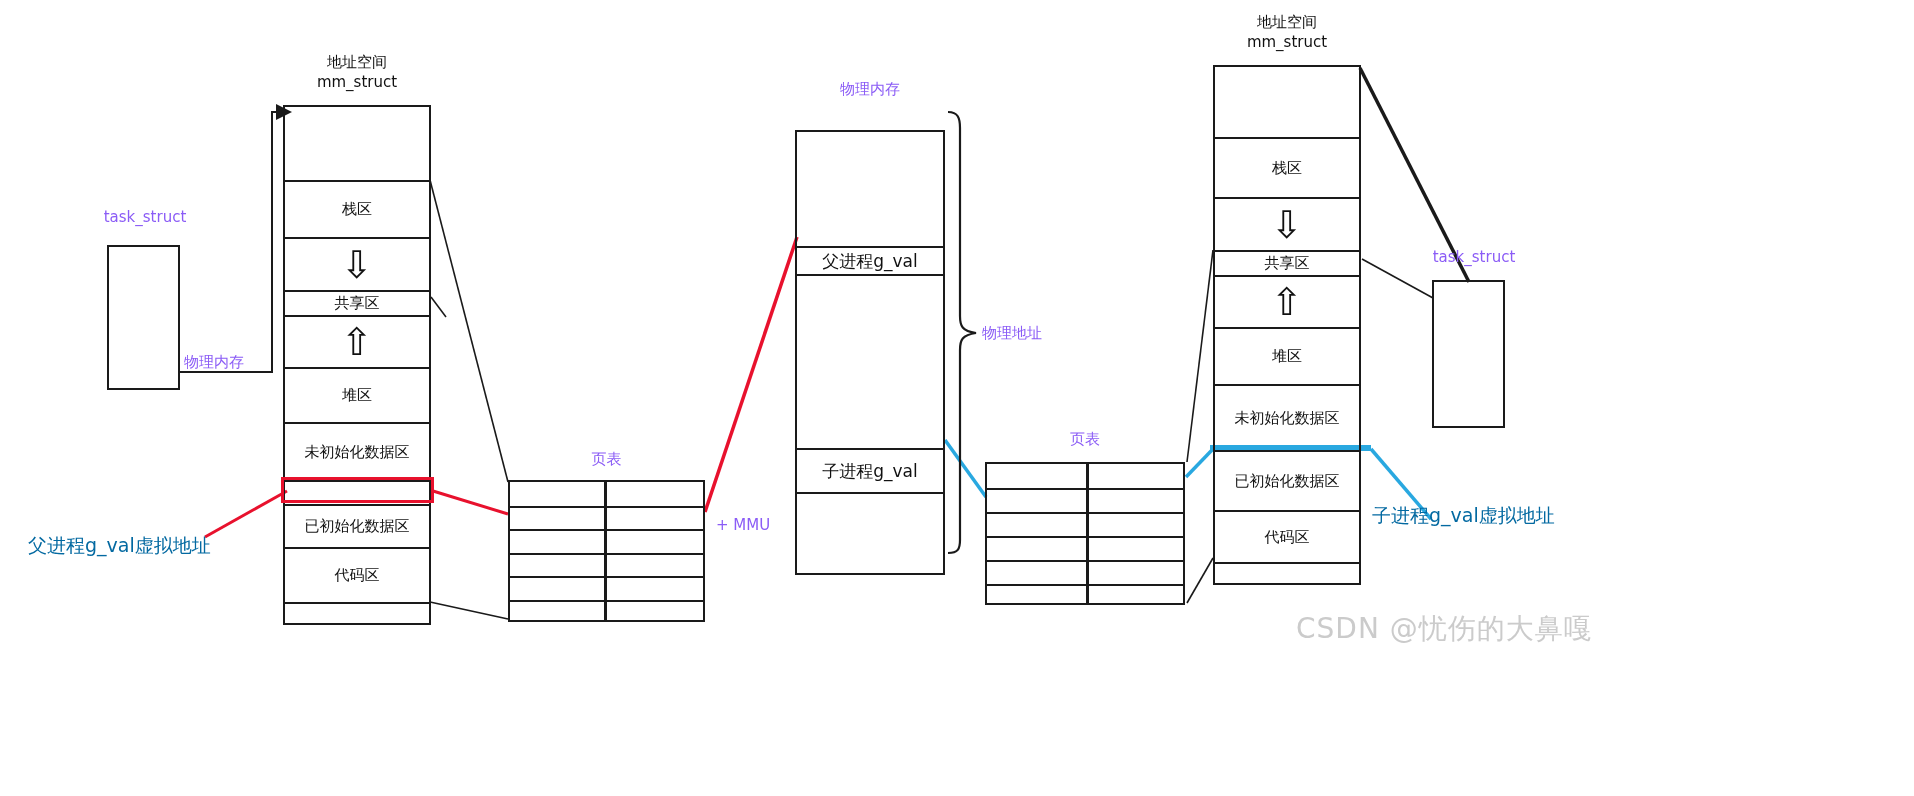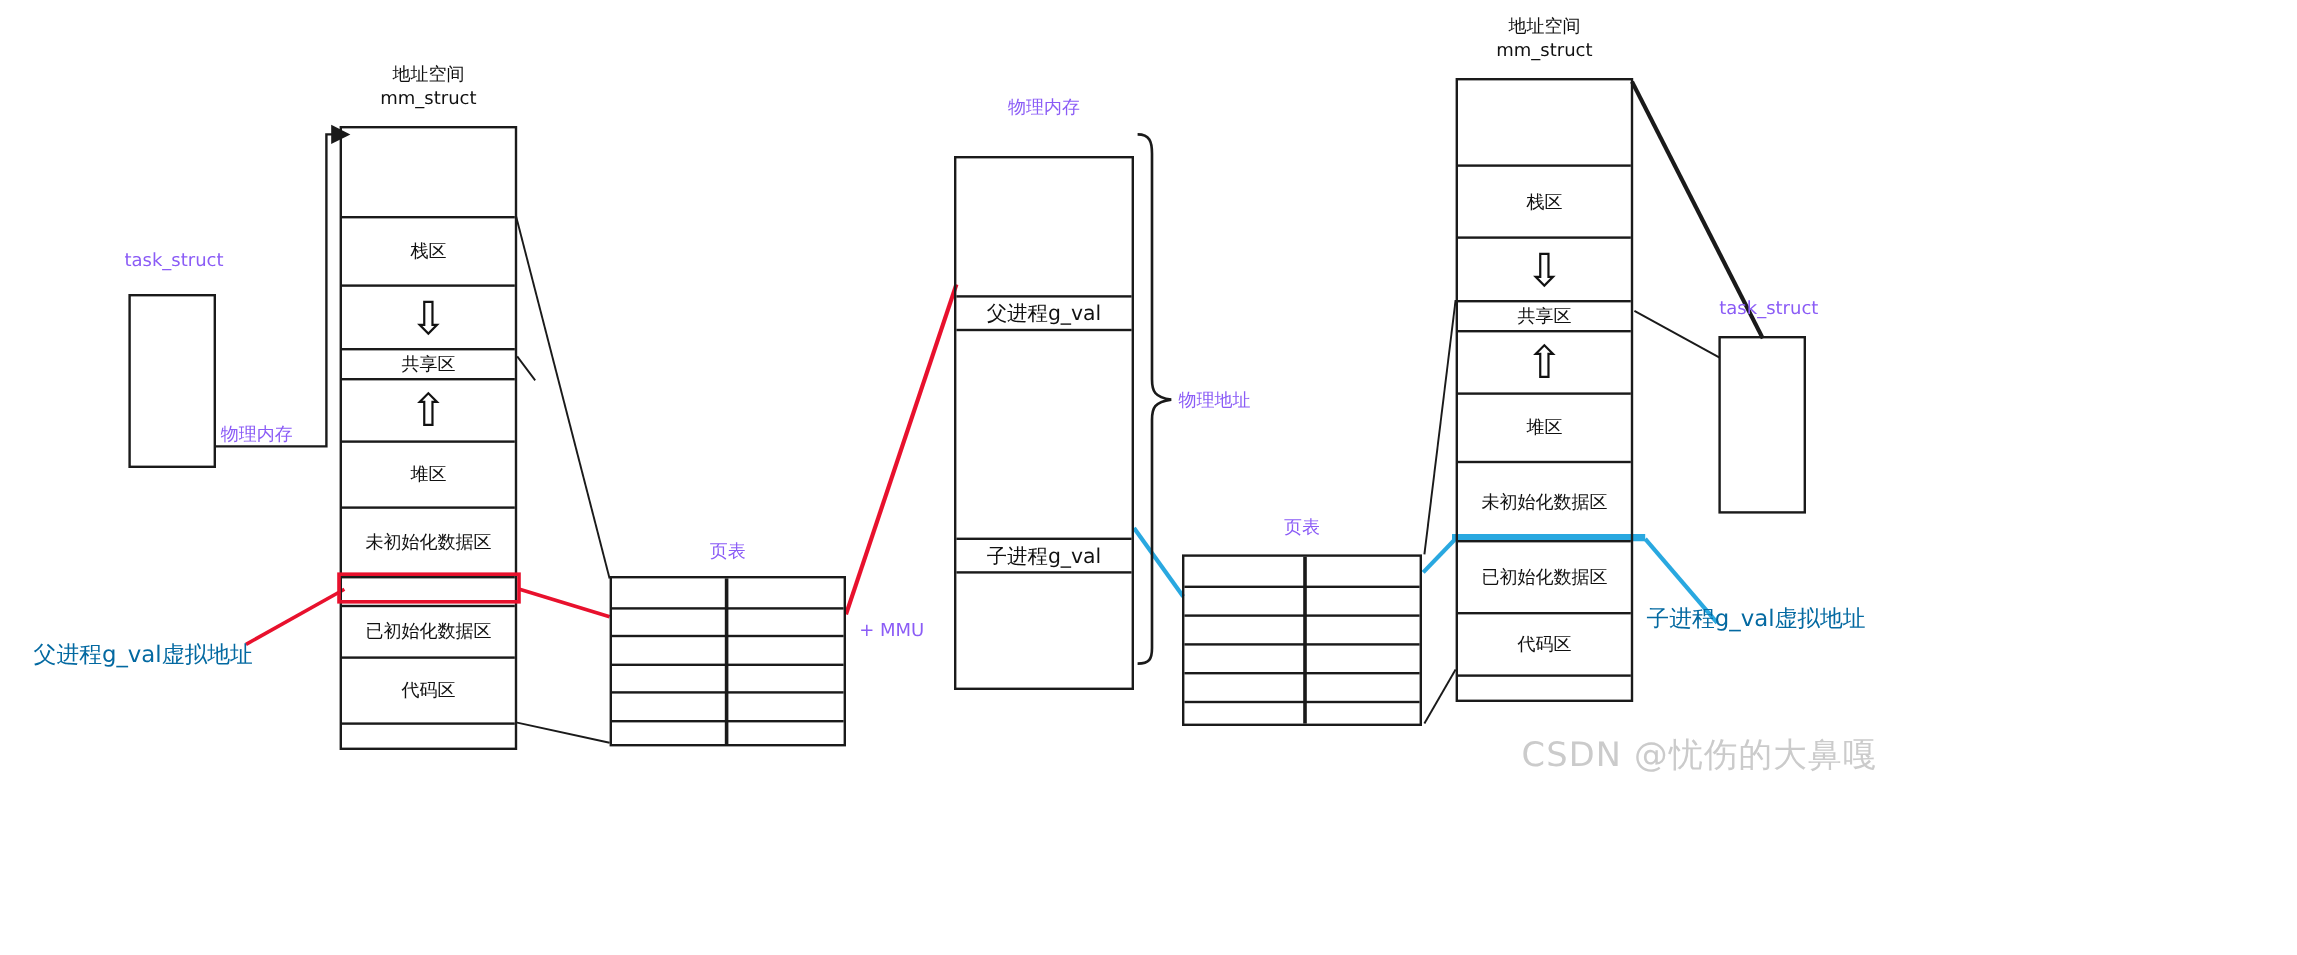--- a/index.html
+++ b/index.html
@@ -15,21 +15,21 @@
   .label { position:absolute; font-size:15px; color:#8b5cf6; white-space:nowrap; }
   .label.center { text-align:center; }
   .title2 { position:absolute; text-align:center; font-size:15px; line-height:20px; color:#111; white-space:pre-line; }
   .pt { position:absolute; border:2px solid #1a1a1a; }
   .pt .pt-row { position:absolute; left:0; right:0; height:0; border-top:2px solid #1a1a1a; }
   .pt .pt-divider { position:absolute; top:0; bottom:0; width:3px; background:#1a1a1a; }
   .mem-row { position:absolute; left:0; right:0; border-top:2px solid #1a1a1a; border-bottom:2px solid #1a1a1a;
              display:flex; align-items:center; justify-content:center; font-size:17px; }
   .highlight-red { position:absolute; border:3px solid #e8112d; background:transparent; }
   .big-label { position:absolute; font-size:19px; color:#0369a1; white-space:nowrap; }
-  .watermark { position:absolute; font-size:28px; color:#cbcbcb; letter-spacing:1px; white-space:nowrap; }
+  .watermark { position:absolute; font-size:28px; color:#cbcbcb; letter-spacing:1px; white-space:nowrap;margin-left:28px; }
   svg.wires { position:absolute; left:0; top:0; pointer-events:none; }
 </style>
 </head>
 <body>
 
 <div class="canvas">
 
   <svg class="wires" width="1914" height="796" viewBox="0 0 1914 796">
 
     <polyline points="180,372 272,372 272,112 278,112" fill="none" stroke="#1a1a1a" stroke-width="2"></polyline>
@@ -92,21 +92,21 @@
     <div class="pt-row" style="top:71px;"></div>
     <div class="pt-row" style="top:94px;"></div>
     <div class="pt-row" style="top:118px;"></div>
     <div class="pt-divider" style="left:94px;"></div>
   </div>
   <div class="label" style="left:716px; top:516px;">+ MMU</div>
 
   <div class="label center" style="left:795px; top:80px; width:150px;">物理内存</div>
   <div class="col" style="left:795px; top:110px; width:150px; height:445px;margin-top:20px;">
     <div class="mem-row" style="top:114px; height:30px;">父进程g_val</div>
-    <div class="mem-row" style="top:316px; height:30px;">子进程g_val</div>
+    <div class="mem-row" style="top:316px; height:46px;">子进程g_val</div>
   </div>
   <div class="label" style="left:982px; top:324px;">物理地址</div>
 
   <div class="label center" style="left:985px; top:430px; width:200px;">页表</div>
   <div class="pt" style="left:985px; top:462px; width:200px; height:143px;">
     <div class="pt-row" style="top:24px;"></div>
     <div class="pt-row" style="top:48px;"></div>
     <div class="pt-row" style="top:72px;"></div>
     <div class="pt-row" style="top:96px;"></div>
     <div class="pt-row" style="top:120px;"></div>

